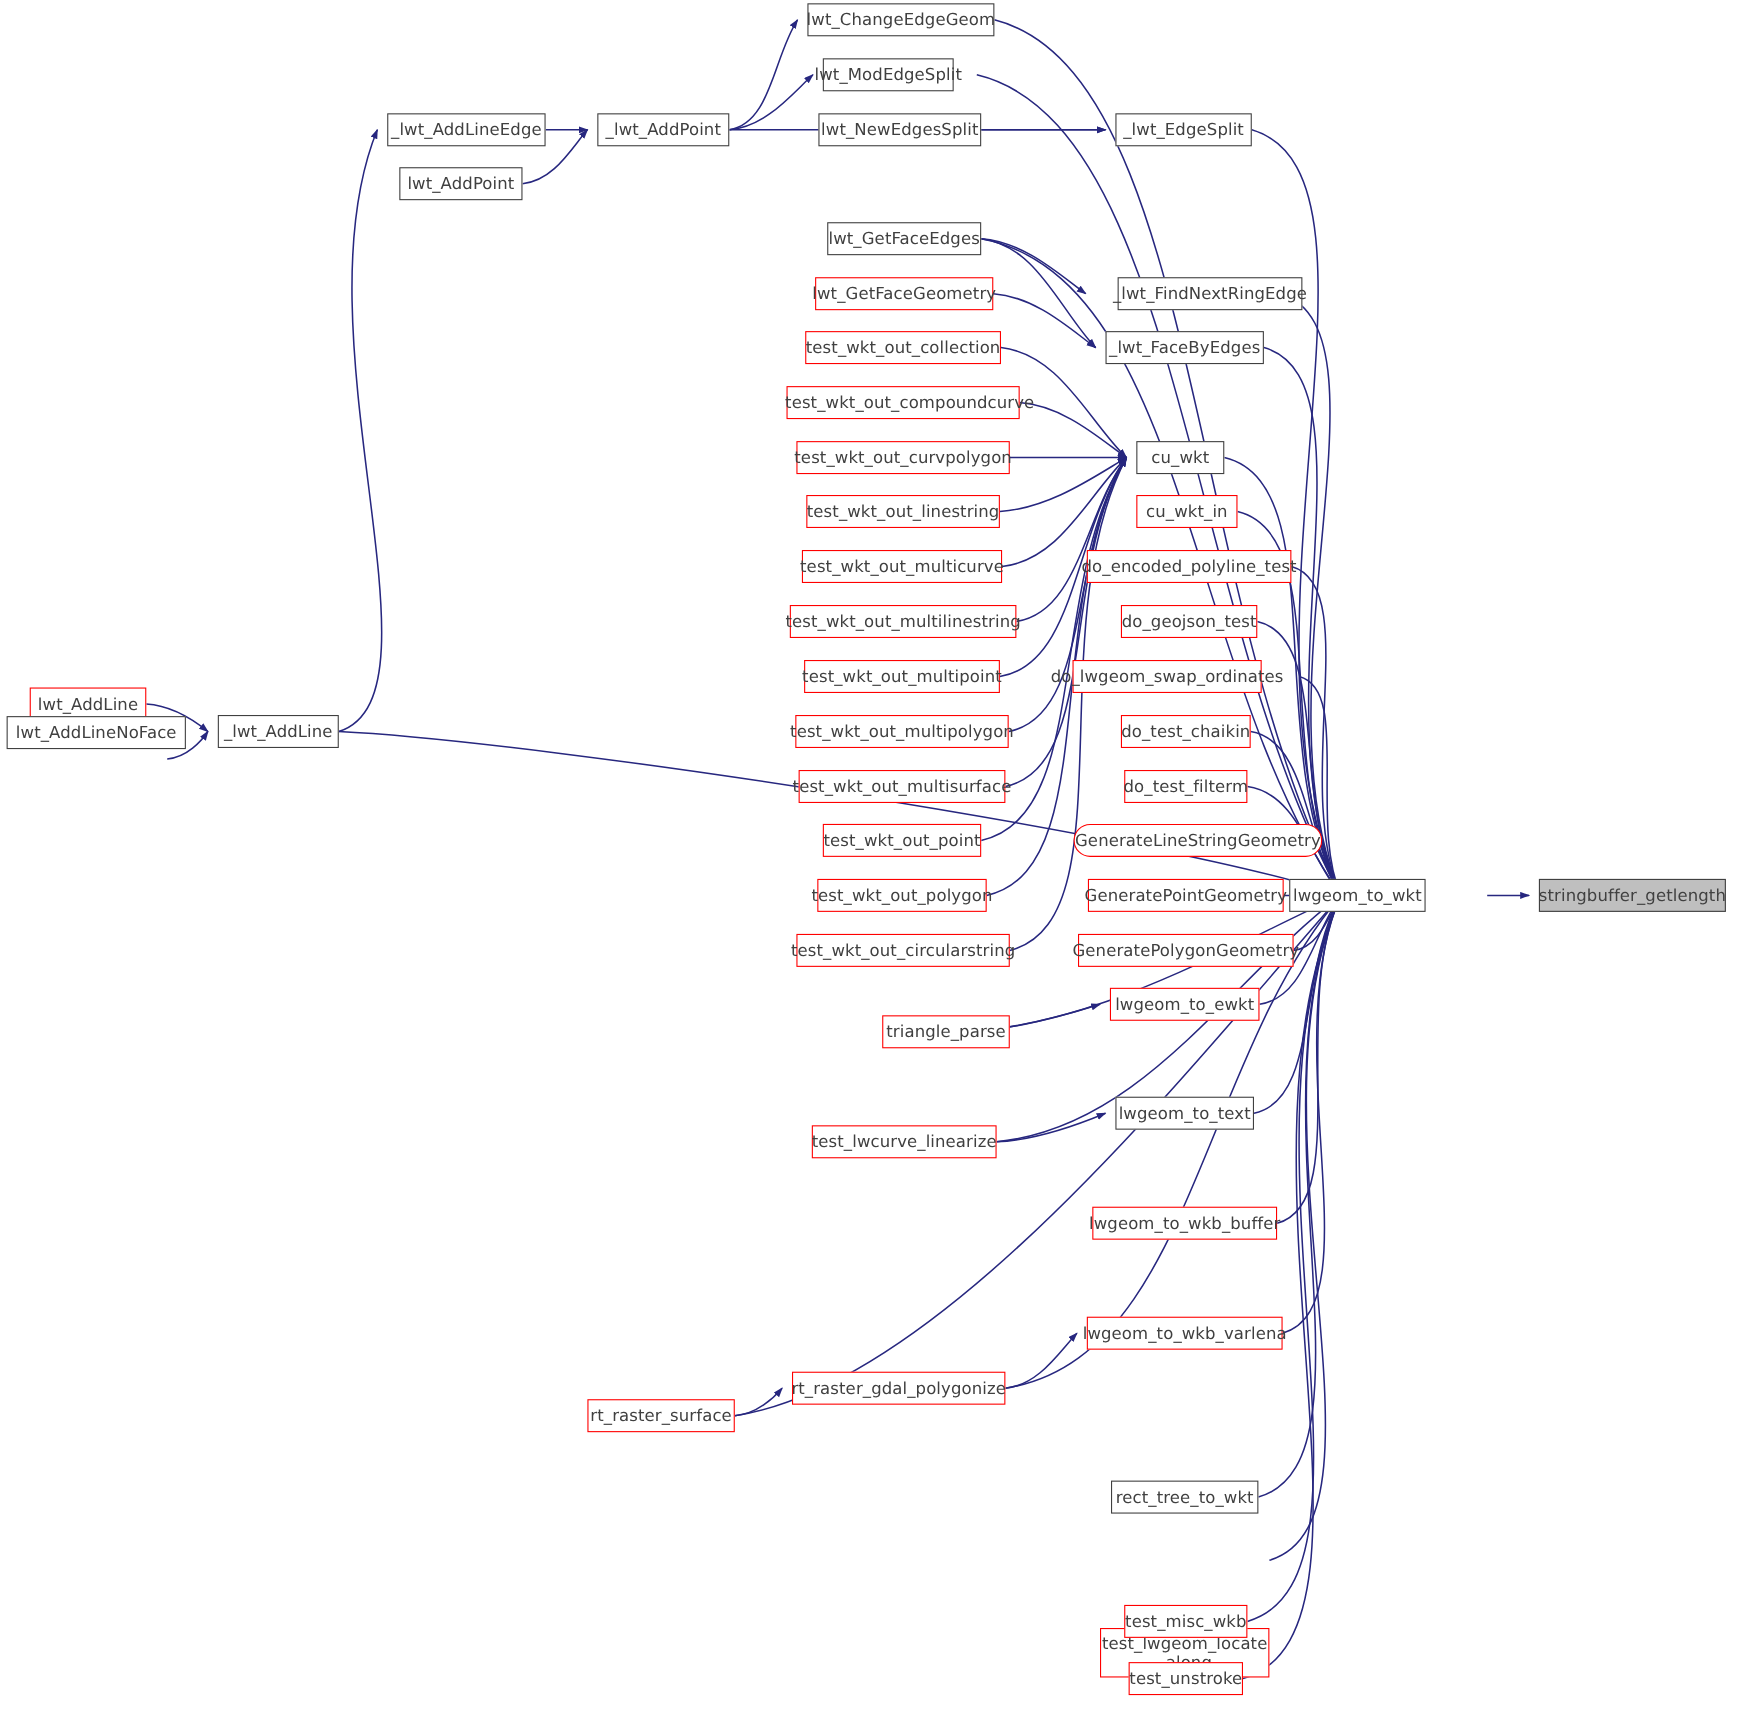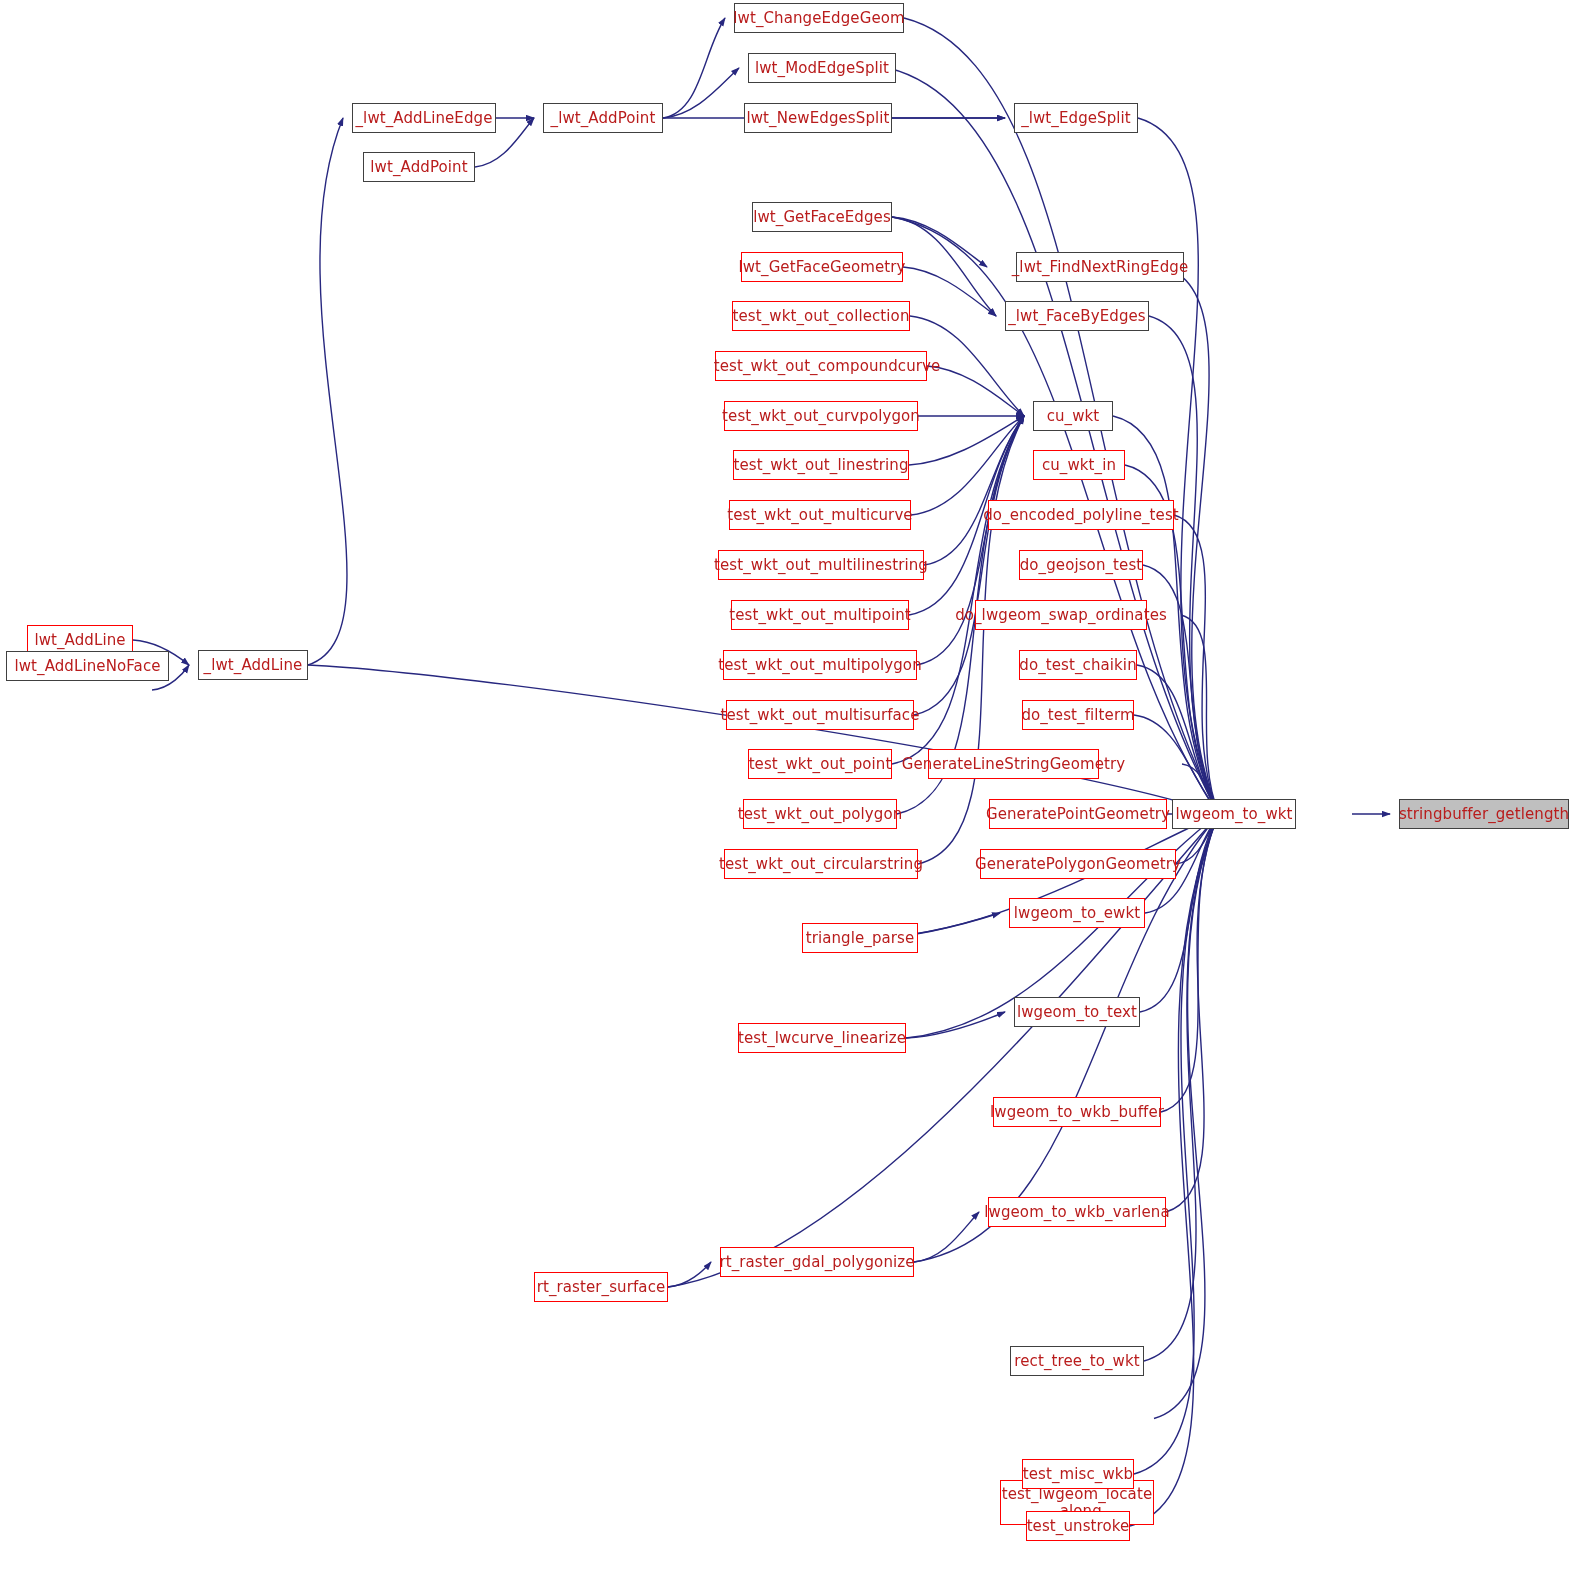--- a/index.html
+++ b/index.html
@@ -24,21 +24,21 @@
   }
   .node {
     position: absolute;
     box-sizing: border-box;
     display: flex;
     align-items: center;
     justify-content: center;
     text-align: center;
     background: #ffffff;
     border: 1px solid #404040;
-    color: #b91c1c;
+    color: #404040;
     font-size: 15px;
     line-height: 1.12;
     white-space: pre-line;
     letter-spacing: 0.1px;
     z-index: 5;
   }
   .node.red {
     border: 1px solid #ff0000;
   }
   .node.hl {
@@ -111,21 +111,21 @@
         <path d="M914,1262 C1082.905,1235.12 1089.805,966.32 1219,814" marker-end="url(#arrow)"></path>
         <path d="M668,1287 C855,1258.62 1078,974.82 1219,814" marker-end="url(#arrow)"></path>
         <path d="M1144,1361 C1259.665,1328.18 1133.365,999.98 1219,814" marker-end="url(#arrow)"></path>
         <path d="M1154,1418.5 C1276.1275,1382.23 1128.0774999999999,1019.53 1219,814" marker-end="url(#arrow)"></path>
         <path d="M1134,1474 C1271.335,1434.4 1115.635,1038.4 1219,814" marker-end="url(#arrow)"></path>
         <path d="M1130,1526 C1277.125,1483.28 1107.625,1056.08 1219,814" marker-end="url(#arrow)"></path>
         <path d="M1352,814 C1366.2175,814 1387.3675,814 1390,814" marker-end="url(#arrow)"></path>
       </g>
   </svg>
 <div class="node" style="left: 734px; top: 3px; width: 170px; height: 30px;">lwt_ChangeEdgeGeom</div>
-    <div class="node" style="left: 748px; top: 53px; width: 148px; height: 30px;">lwt_ModEdgeSplit</div>
+    <div class="node" style="left: 748px; top: 53px; width: 119px; height: 30px;">lwt_ModEdgeSplit</div>
     <div class="node" style="left: 352px; top: 103px; width: 144px; height: 30px;">_lwt_AddLineEdge</div>
     <div class="node" style="left: 543px; top: 103px; width: 120px; height: 30px;">_lwt_AddPoint</div>
     <div class="node" style="left: 744px; top: 103px; width: 148px; height: 30px;">lwt_NewEdgesSplit</div>
     <div class="node" style="left: 1014px; top: 103px; width: 124px; height: 30px;">_lwt_EdgeSplit</div>
     <div class="node" style="left: 363px; top: 152px; width: 112px; height: 30px;">lwt_AddPoint</div>
     <div class="node" style="left: 752px; top: 202px; width: 140px; height: 30px;">lwt_GetFaceEdges</div>
     <div class="node red" style="left: 741px; top: 252px; width: 162px; height: 30px;">lwt_GetFaceGeometry</div>
     <div class="node" style="left: 996px; top: 252px; width: 168px; height: 30px; margin-left: 20px;">_lwt_FindNextRingEdge</div>
     <div class="node red" style="left: 732px; top: 301px; width: 178px; height: 30px;">test_wkt_out_collection</div>
     <div class="node" style="left: 1005px; top: 301px; width: 144px; height: 30px;">_lwt_FaceByEdges</div>
@@ -138,21 +138,21 @@
     <div class="node red" style="left: 988px; top: 500px; width: 186px; height: 30px;">do_encoded_polyline_test</div>
     <div class="node red" style="left: 718px; top: 550px; width: 206px; height: 30px;">test_wkt_out_multilinestring</div>
     <div class="node red" style="left: 1019px; top: 550px; width: 124px; height: 30px;">do_geojson_test</div>
     <div class="node red" style="left: 731px; top: 600px; width: 178px; height: 30px;">test_wkt_out_multipoint</div>
     <div class="node red" style="left: 975px; top: 600px; width: 172px; height: 30px;">do_lwgeom_swap_ordinates</div>
     <div class="node red" style="left: 723px; top: 650px; width: 194px; height: 30px;">test_wkt_out_multipolygon</div>
     <div class="node red" style="left: 1019px; top: 650px; width: 118px; height: 30px;">do_test_chaikin</div>
     <div class="node red" style="left: 726px; top: 700px; width: 188px; height: 30px;">test_wkt_out_multisurface</div>
     <div class="node red" style="left: 1022px; top: 700px; width: 112px; height: 30px;">do_test_filterm</div>
     <div class="node red" style="left: 748px; top: 749px; width: 144px; height: 30px;">test_wkt_out_point</div>
-    <div class="node red" style="left: 928px; top: 749px; width: 171px; height: 30px;">GenerateLineStringGeometry</div>
+    <div class="node red" style="left: 976px; top: 749px; width: 226px; height: 30px; border-radius: 15px;">GenerateLineStringGeometry</div>
     <div class="node red" style="left: 743px; top: 799px; width: 154px; height: 30px;">test_wkt_out_polygon</div>
     <div class="node red" style="left: 989px; top: 799px; width: 178px; height: 30px;">GeneratePointGeometry</div>
     <div class="node" style="left: 1172px; top: 799px; width: 124px; height: 30px;">lwgeom_to_wkt</div>
     <div class="node hl" style="left: 1399px; top: 799px; width: 170px; height: 30px;">stringbuffer_getlength</div>
     <div class="node red" style="left: 724px; top: 849px; width: 194px; height: 30px;">test_wkt_out_circularstring</div>
     <div class="node red" style="left: 980px; top: 849px; width: 196px; height: 30px;">GeneratePolygonGeometry</div>
     <div class="node red" style="left: 1009px; top: 898px; width: 136px; height: 30px;">lwgeom_to_ewkt</div>
     <div class="node red" style="left: 762px; top: 923px; width: 116px; height: 30px; margin-left: 40px;">triangle_parse</div>
     <div class="node" style="left: 1014px; top: 997px; width: 126px; height: 30px;">lwgeom_to_text</div>
     <div class="node red" style="left: 738px; top: 1023px; width: 168px; height: 30px;">test_lwcurve_linearize</div>

